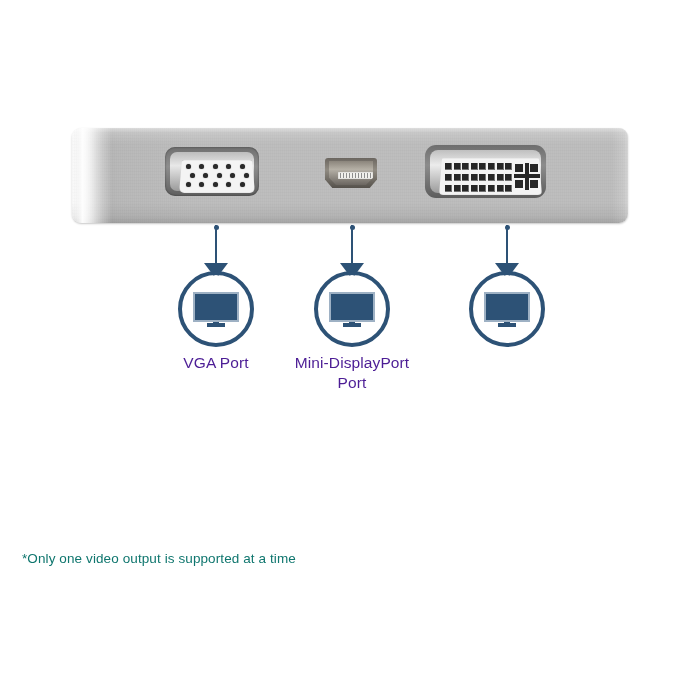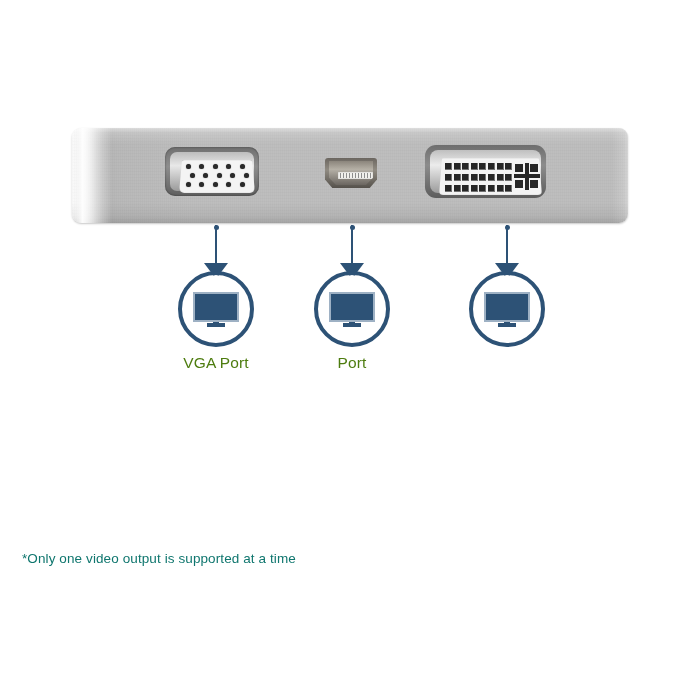--- a/index.html
+++ b/index.html
@@ -301,21 +301,21 @@
     top: 31px;
     width: 18px;
     height: 4px;
     background: #2d5276;
   }
 
   .callout-label {
     margin-top: 6px;
     font-size: 15.5px;
     line-height: 20px;
-    color: #4d7c0f;
+    color: #4c1d95;
     letter-spacing: 0.1px;
   }
 
   
   .footnote {
     position: absolute;
     left: 22px;
     top: 550px;
     font-size: 13.5px;
     line-height: 18px;
@@ -442,20 +442,21 @@
       <div class="callout-tip-mask"></div>
       <div class="callout-circle">
         <div class="monitor">
           <div class="monitor-screen"></div>
           <div class="monitor-neck"></div>
           <div class="monitor-base"></div>
         </div>
       </div>
     </div>
     <div class="callout-label">
+      <div>Mini-DisplayPort</div>
       <div>Port</div>
     </div>
   </div>
 
   <div class="callout" style="left:427px; top:225px;">
     <div class="leader" style="top:0px; height:50px;"></div>
     <div class="leader-dot" style="top:0px;"></div>
     <div class="circle-wrap" style="margin-top:38px;">
       <div class="callout-tip"></div>
       <div class="callout-tip-mask"></div>

